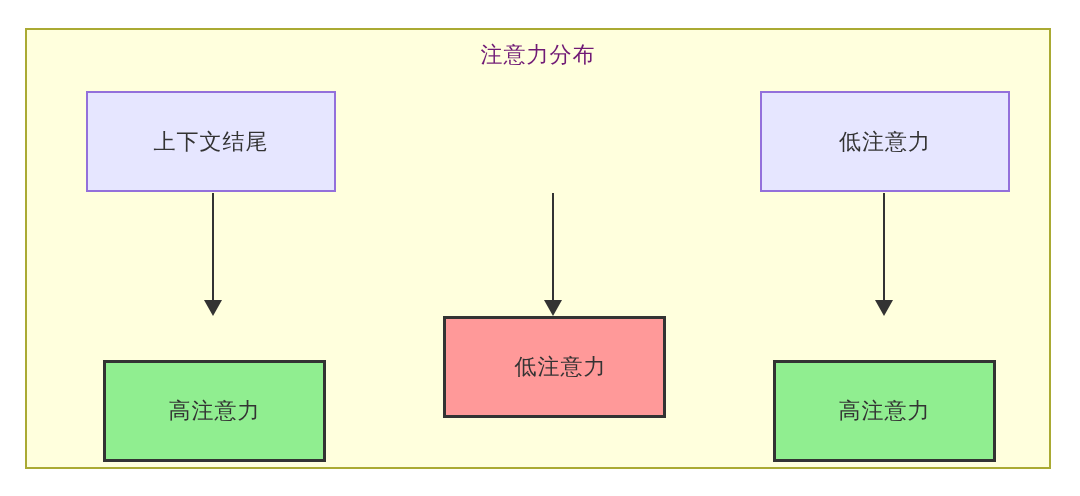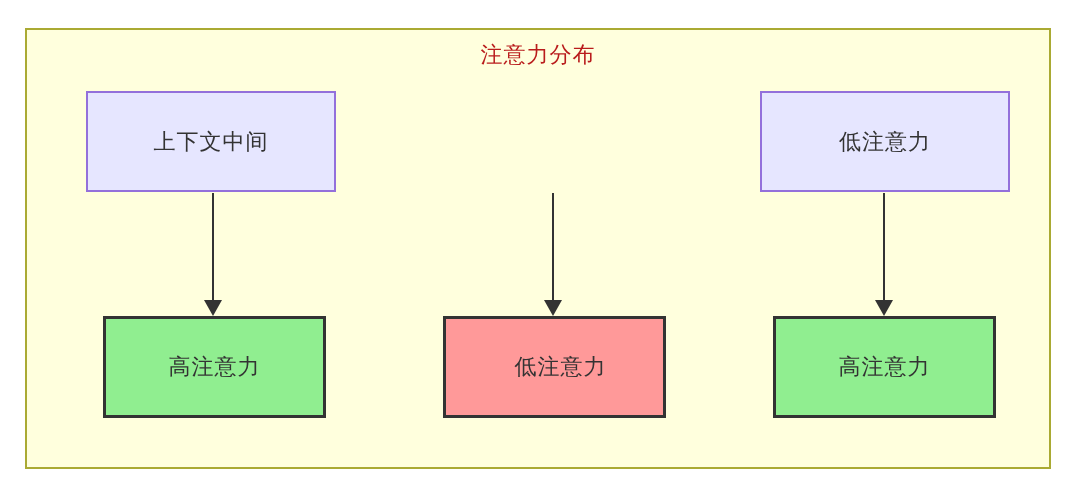--- a/index.html
+++ b/index.html
@@ -33,21 +33,21 @@
     box-sizing: border-box;
   }
 
   .subgraph-title {
     position: absolute;
     left: 0;
     top: 12px;
     width: 100%;
     text-align: center;
     font-size: 22px;
-    color: #b91c1c;
+    color: #701a75;
     letter-spacing: 1px;
     line-height: 1.2;
   }
 
   
   .node {
     position: absolute;
     box-sizing: border-box;
     display: flex;
     align-items: center;
@@ -65,21 +65,21 @@
     width: 250px;
     height: 101px;
   }
 
   .node.attention {
     border: 3px solid #333333;
     width: 223px;
     height: 102px;
   }
 
-  .node.attention.high { background: #90ee90; }
+  .node.attention.high { background: #90ee90; margin-top: 44px; }
   .node.attention.low  { background: #ff9999; padding-left: 12px; }
 
   
   .ctx-1 { left: 86px;  top: 91px; }
   .ctx-2 { left: 428px; top: 91px; }
   .ctx-3 { left: 760px; top: 91px; }
 
   
   .att-1 { left: 103px; top: 316px; }
   .att-2 { left: 443px; top: 316px; }
@@ -105,21 +105,21 @@
 </style>
 </head>
 <body>
 
 <div id="canvas">
 
   <div class="subgraph">
     <div class="subgraph-title">注意力分布</div>
   </div>
 
-  <div class="node context ctx-1">上下文中间</div>
+  <div class="node context ctx-1">上下文结尾</div>
   <div class="node context ctx-3">低注意力</div>
 
   <div class="node attention high att-1">高注意力</div>
   <div class="node attention low att-2">低注意力</div>
   <div class="node attention high att-3">高注意力</div>
 
   <svg id="edges" viewBox="0 0 1080 496" width="1080" height="496">
     <g>
       <line class="edge-line" x1="213" y1="193" x2="213" y2="305"></line>
       <polygon class="edge-head" points="213,316 204,300 222,300"></polygon>

